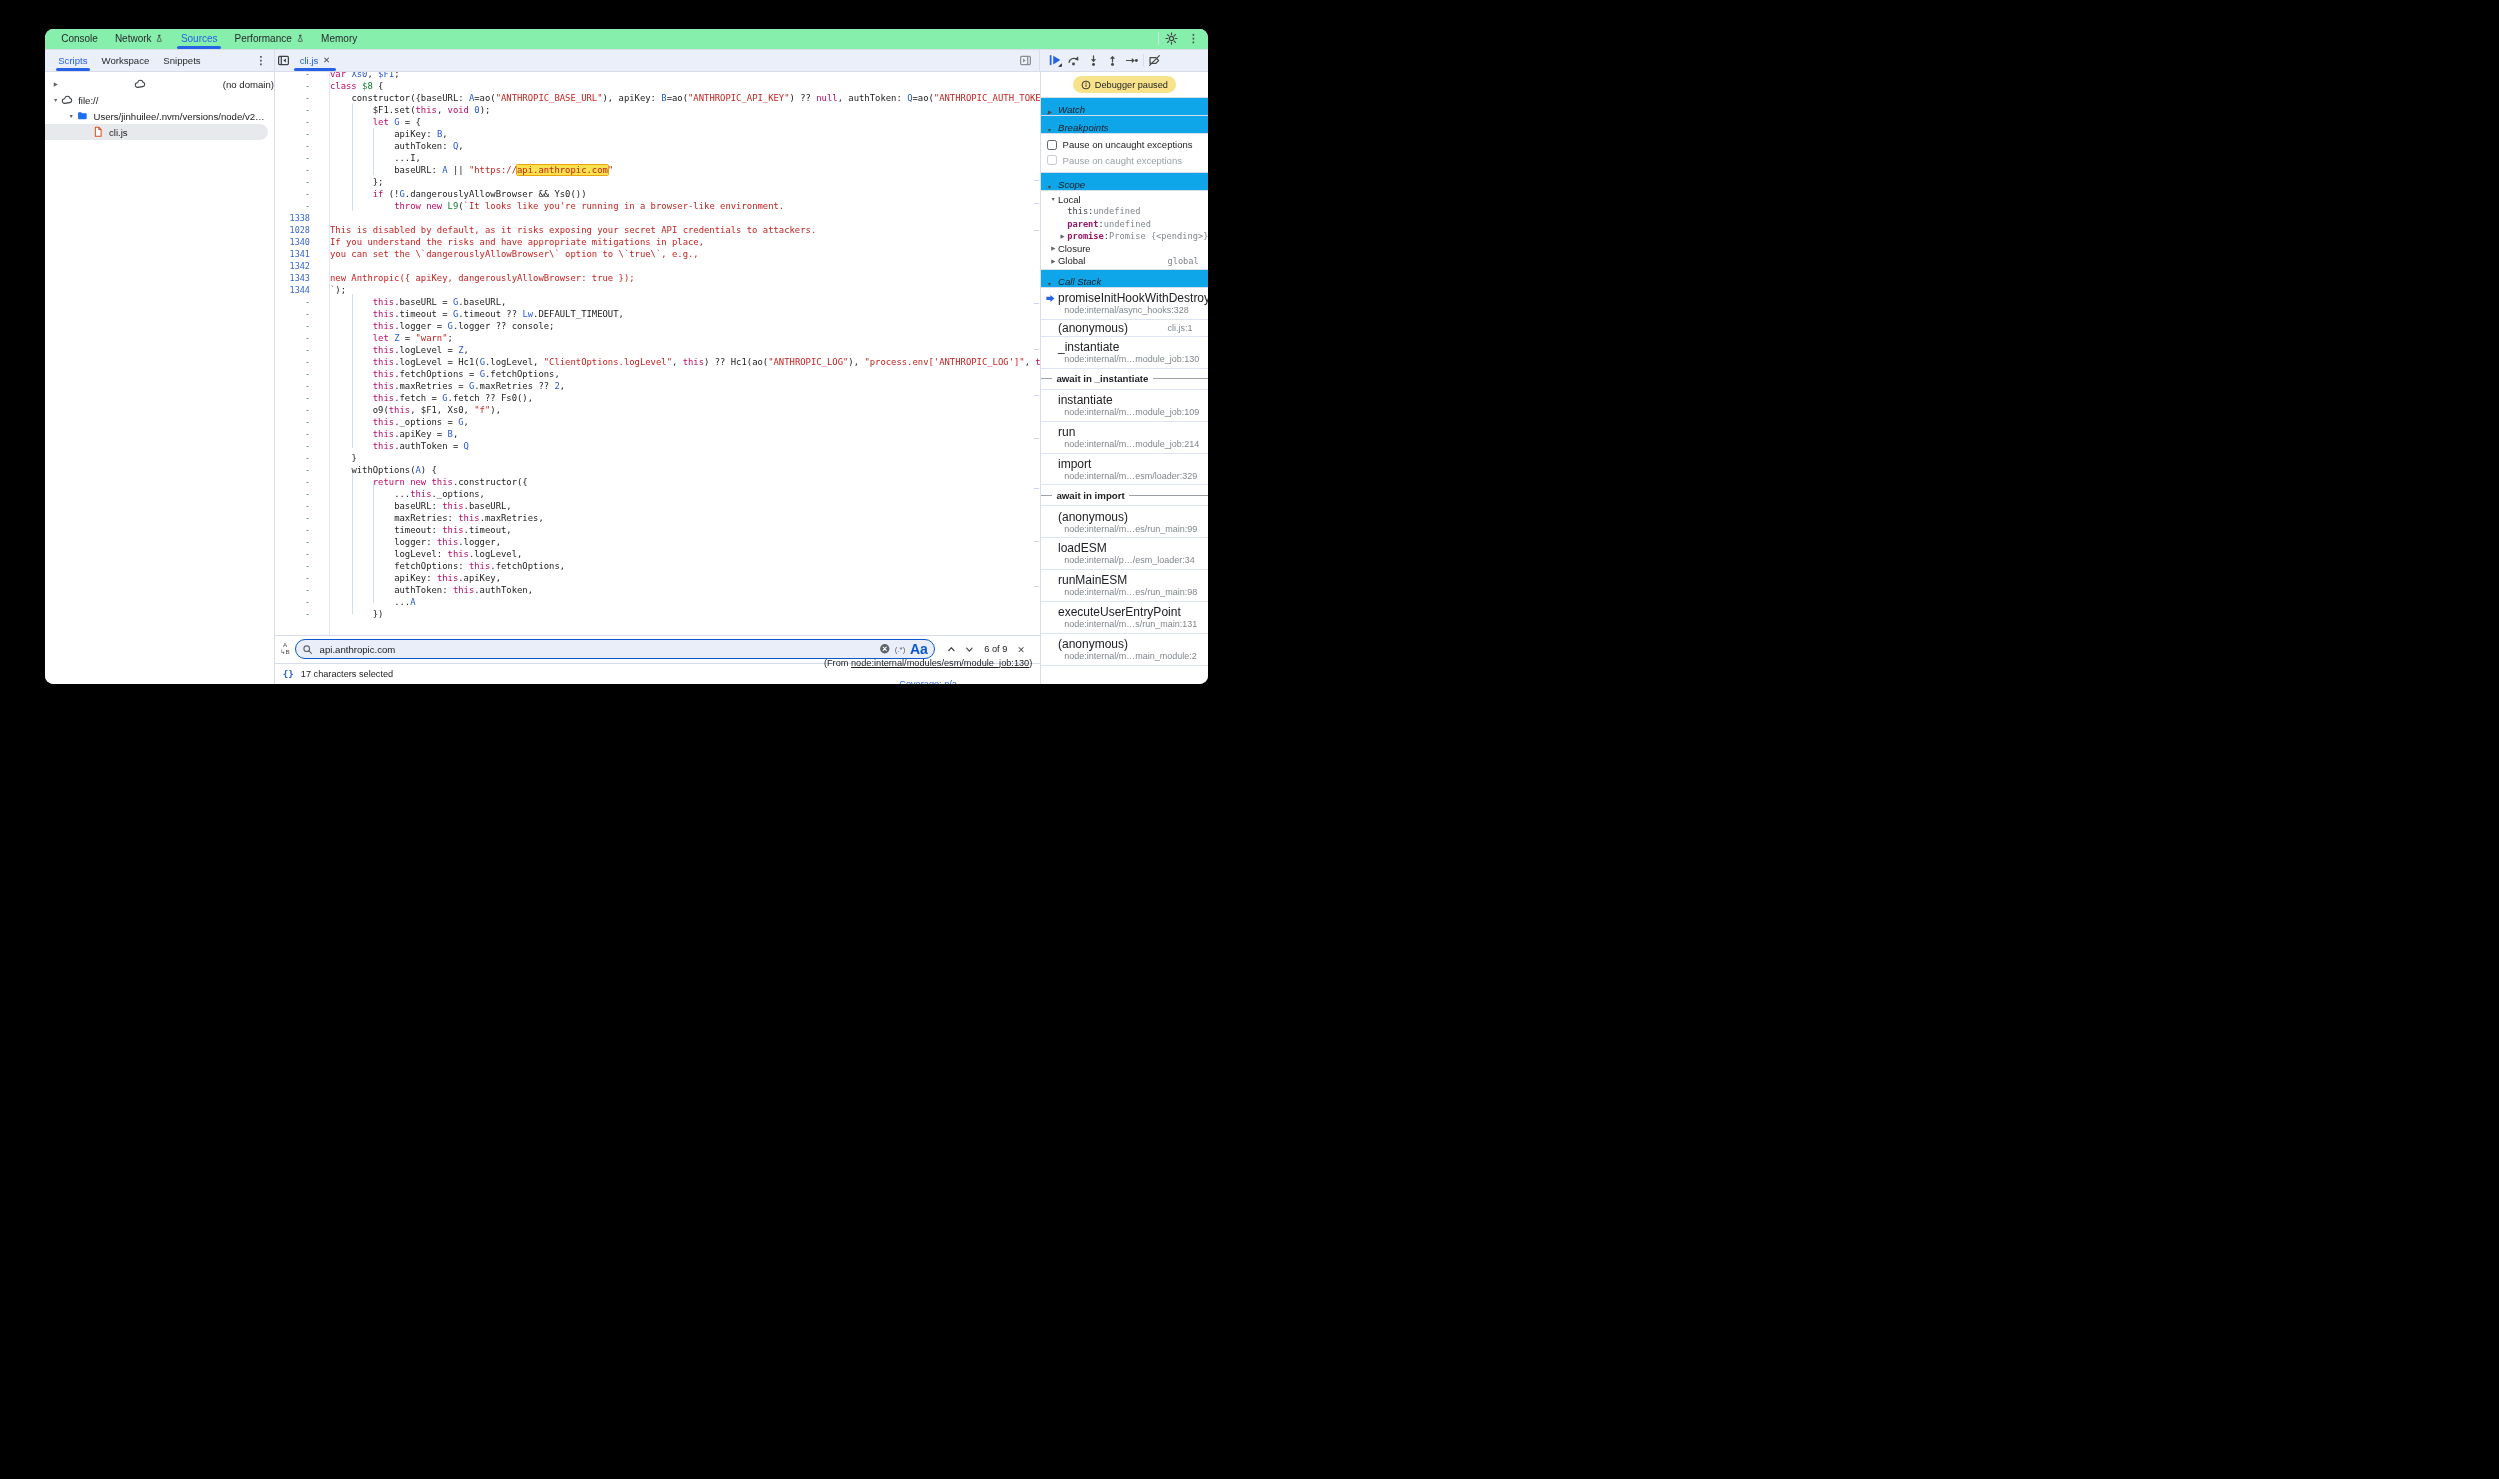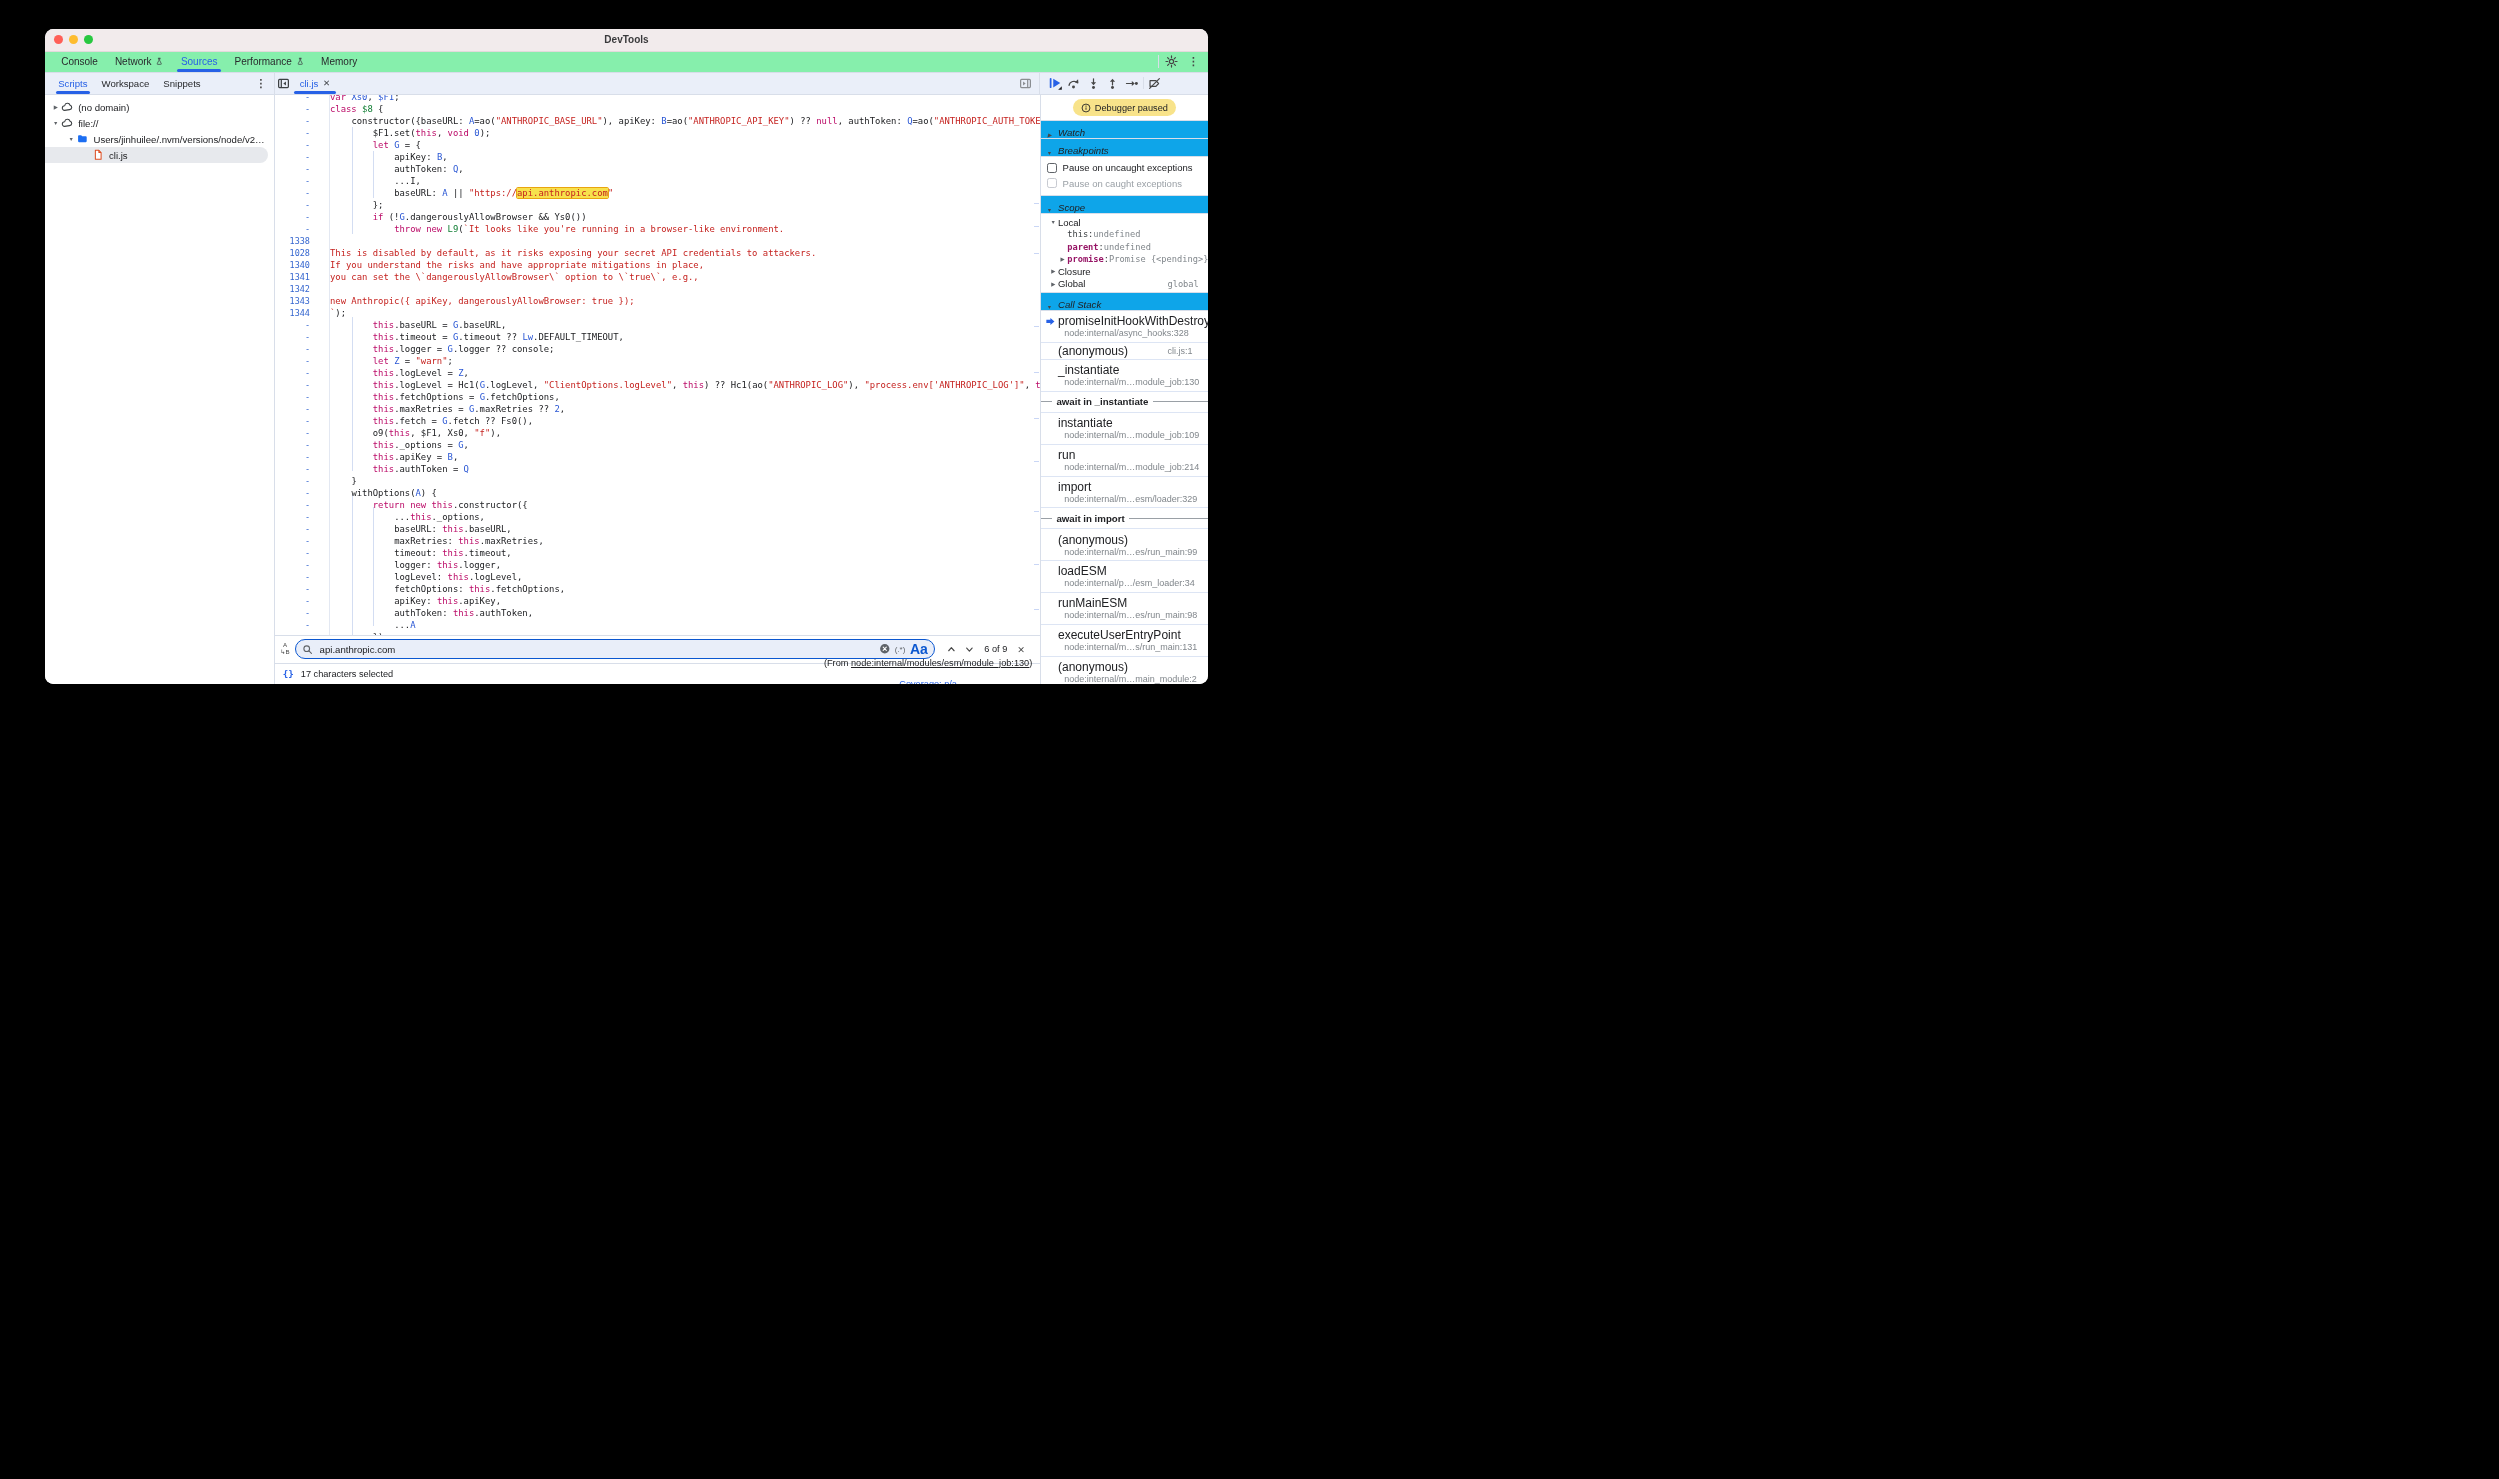--- a/index.html
+++ b/index.html
@@ -108,28 +108,20 @@
   .sf-async .ln-l{flex:0 0 10.8px;height:0.8px;background:#9AA0A6;margin-right:4.6px;}
   .sf-async .ln-r{flex:1;height:0.8px;background:#9AA0A6;margin-left:4.6px;}
   .sf-async .txt{font-size:9.7px;font-weight:700;color:#202124;white-space:nowrap;}
 </style>
 </head>
 <body>
 
 <div class="page">
   <div class="window">
 
-    <div class="titlebar">
-      <div class="traffic">
-        <span class="tl-close"></span>
-        <span class="tl-min"></span>
-        <span class="tl-zoom"></span>
-      </div>
-      <div class="win-title">DevTools</div>
-    </div>
 
     <div class="toolbar">
       <div class="tabs" id="main-tabs">
           <div class="tab">
             <span>Console</span>
           </div>
           <div class="tab">
             <span>Network</span>
             <span style="display: flex;">
               <svg width="8.5" height="9.2" viewBox="0 0 16 16" fill="none" xmlns="http://www.w3.org/2000/svg">
@@ -243,21 +235,21 @@
               <path d="M2 14L14 2" stroke="#474747" stroke-width="1.5" stroke-linecap="round" stroke-linejoin="round"></path>
             </svg>
           </span>
       </div>
     </div>
 
     <div class="content">
 
       <div class="navigator">
         <div id="tree">
-            <div class="tree-row" style="padding-left: 6.2px;">
+            <div class="tree-row" style="padding-left: 6.2px; justify-content: space-between;">
               <span class="tree-arrow">▶</span>
               <span class="tree-icon">
                 <svg width="12.3" height="12.3" viewBox="0 0 16 16" fill="none" xmlns="http://www.w3.org/2000/svg">
                   <path d="M4.6 12.2a3 3 0 0 1 .2-6 3.6 3.6 0 0 1 7-.7 2.9 2.9 0 0 1-.6 5.7z" stroke="#3C4043" stroke-width="1.4" stroke-linejoin="round"></path>
                 </svg>
               </span>
               <span>(no domain)</span>
             </div>
             <div class="tree-row" style="padding-left: 6.2px;">
               <span class="tree-arrow">▼</span>

